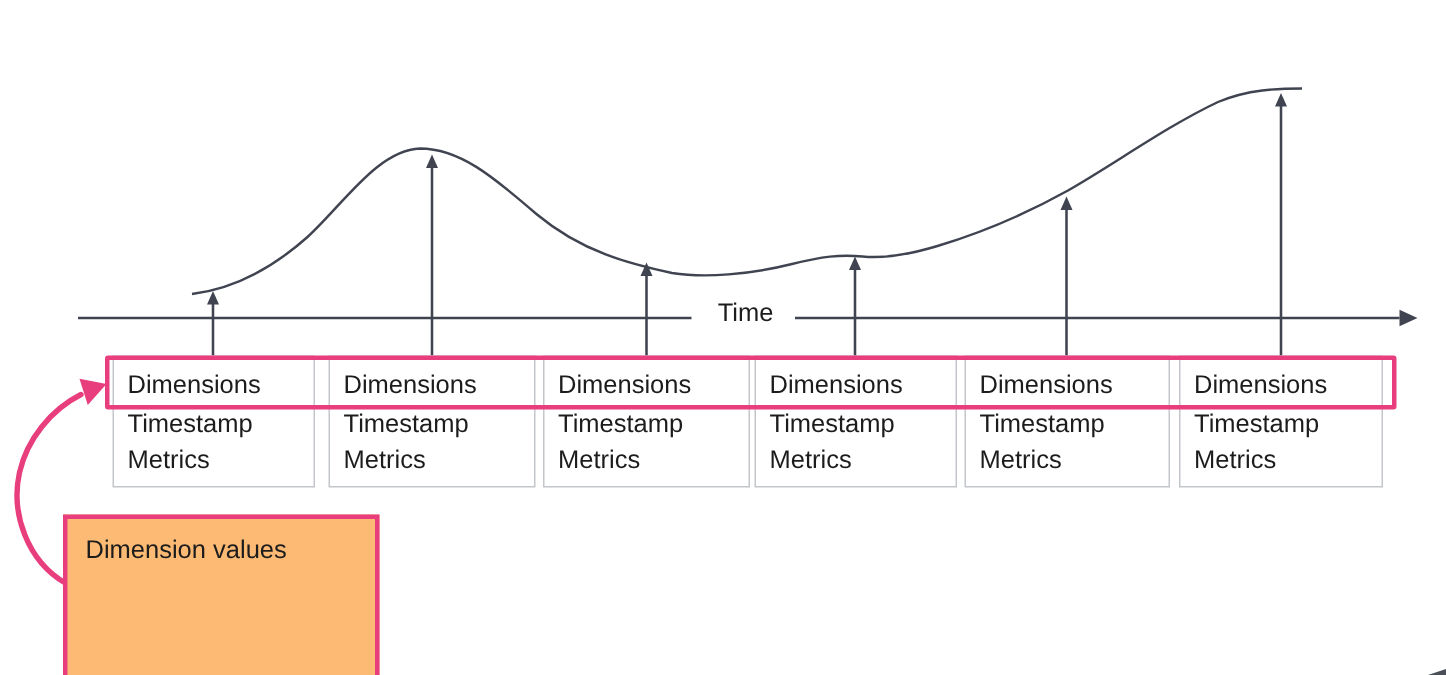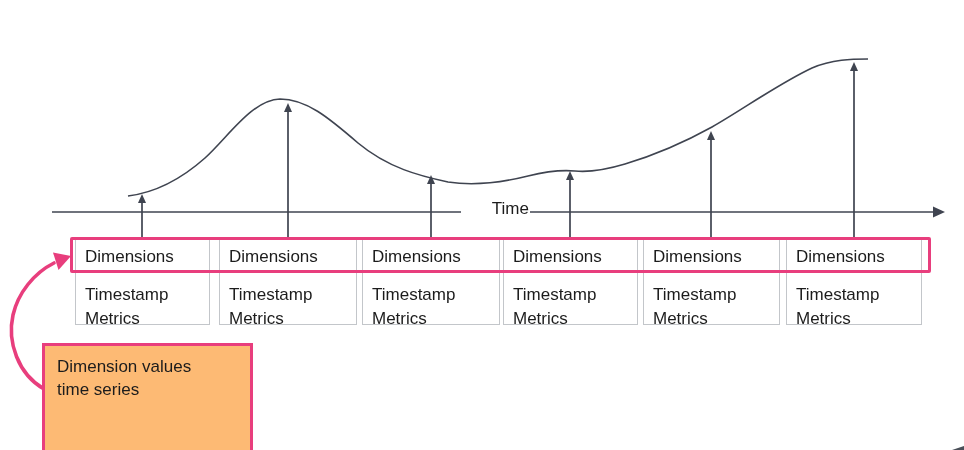--- a/index.html
+++ b/index.html
@@ -17,31 +17,31 @@
     background:#ffffff;
     overflow:hidden;
   }
   .chart{position:absolute;left:0;top:0;}
   .curve{fill:none;stroke:var(--stroke);stroke-width:1.6;}
   .axis{stroke:var(--stroke);stroke-width:1.7;}
   .vline{stroke:var(--stroke);stroke-width:1.7;}
   .ahead{fill:var(--stroke);}
   .time-label{
     position:absolute;left:465px;top:199px;width:64px;
-    text-align:right;font-size:17px;color:var(--text);
+    text-align:center;font-size:17px;color:var(--text);
     background:#ffffff00;
   }
   .record-box{
     position:absolute;top:237px;height:88px;
     background:#ffffff;border:1px solid var(--box-border);
     padding:7px 0 0 9px;
     font-size:17px;line-height:24px;color:var(--text);
     white-space:nowrap;
   }
-  .record-box .field-dim{margin-bottom:14px;}
+  .record-box .field-dim{margin-bottom:2px;}
   .rb1{left:75px;width:135px;}
   .rb2{left:219px;width:138px;}
   .rb3{left:362px;width:138px;}
   .rb4{left:503px;width:135px;}
   .rb5{left:643px;width:137px;}
   .rb6{left:786px;width:136px;}
   .highlight{
     position:absolute;left:70px;top:237px;width:861px;height:36px;
     border:3px solid var(--pink);border-radius:2px;
     background:transparent;
@@ -136,18 +136,17 @@
 
   <div class="highlight"></div>
 
   <svg class="callout-arrow-svg" width="964" height="450" viewBox="0 0 964 450" aria-hidden="true">
     <path class="callout-path" d="M 44 389 C 18 374, 7 342, 13 315 C 18 293, 34 273, 54 263"></path>
     <polygon class="callout-head" points="71,256 53,252.5 58.5,270"></polygon>
   </svg>
 
   <div class="callout">
     <span class="callout-line">Dimension values</span>
-    <span class="callout-line">time series</span>
   </div>
 
   <div class="artifact"></div>
 
 </div>
 
 </body></html>

